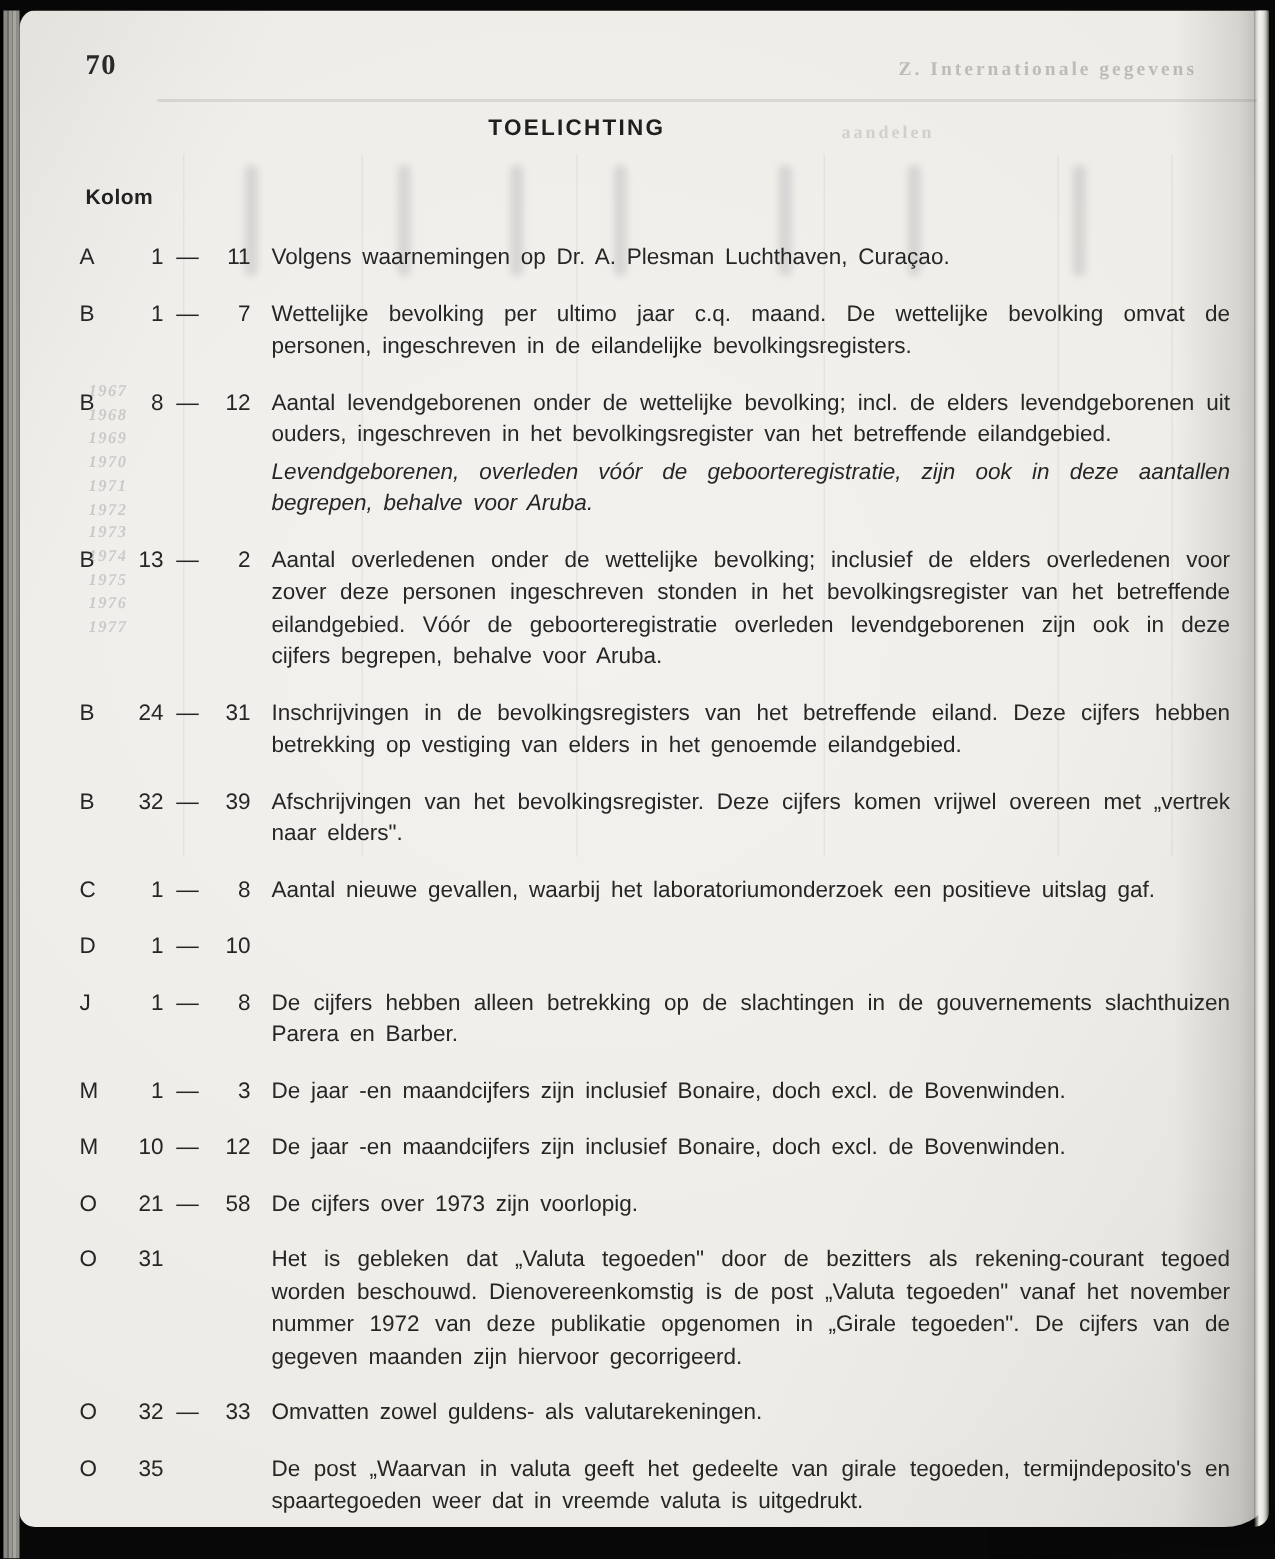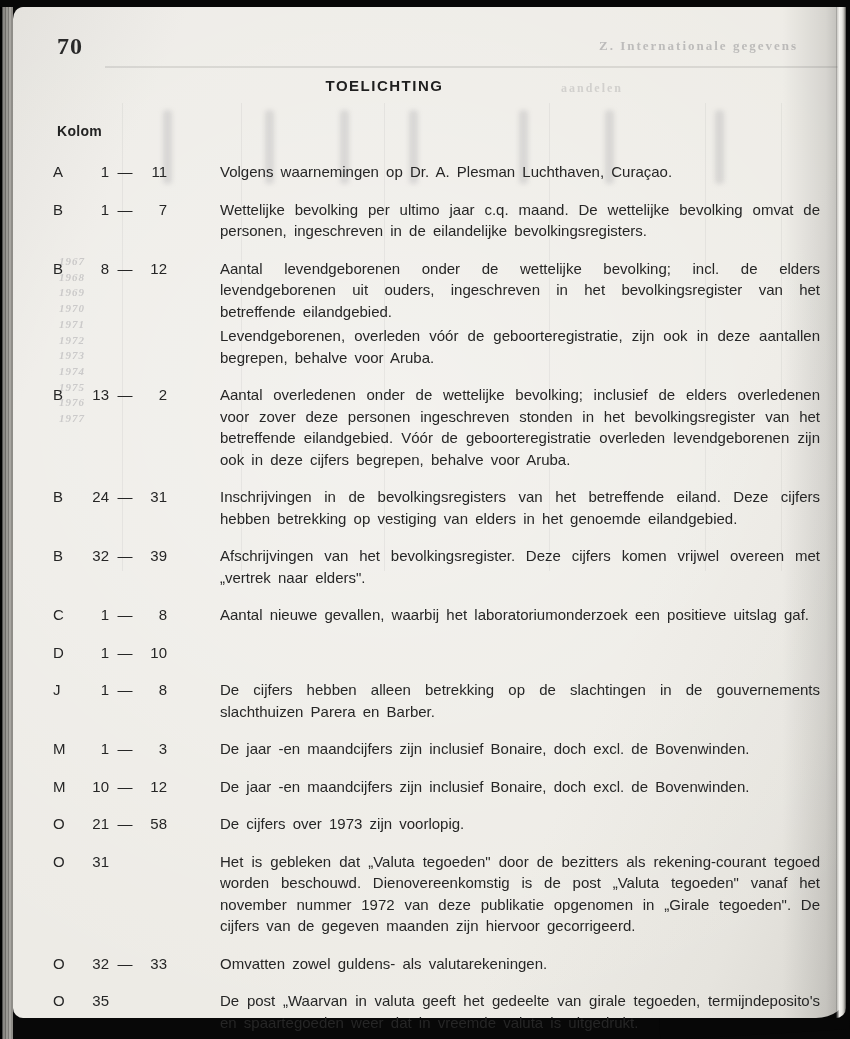--- a/index.html
+++ b/index.html
@@ -45,21 +45,21 @@
   }
   
   .br-wedge {
     position:absolute; right:0; bottom:10px; width:190px; height:26px;
     background:#070707; transform:rotate(-3.5deg); transform-origin:right bottom;
   }
 
   .pagenum {
     position:absolute; left:44px; top:26px;
     font-family:"Liberation Serif", serif;
-    font-size:24px; font-weight:600; color:#2a2a2a; letter-spacing:1px;
+    font-size:19px; font-weight:600; color:#2a2a2a; letter-spacing:1px;
   }
   .ghost-header {
     position:absolute; right:48px; top:31px;
     font-family:"Liberation Serif", serif; font-weight:700;
     font-size:13px; letter-spacing:2px; color:rgba(108,108,114,0.38);
     white-space:nowrap;
   }
   .ghost-rule {
     position:absolute; left:92px; right:8px; top:59px; height:2px;
     background:rgba(60,60,60,0.12);
@@ -107,23 +107,22 @@
     font-size:15px; line-height:21.5px;
   }
   .c-letter { letter-spacing:0.5px; }
   .c-from { text-align:right; }
   .c-dash { text-align:center; }
   .c-to   { text-align:right; }
   .c-text { padding-left:14px; }
   .c-text p {
     text-align:justify;
     word-spacing:3px;
-    margin-left:39px;
-  }
-  .c-text p + p { margin-top:3px; }
+  }
+  .c-text p + p { margin-top:3px;font-style:italic; }
   .c-text p:empty { display:none; }
 </style>
 </head>
 <body>
 
 <div class="left-edges"></div>
 <div class="top-bar"></div>
 <div class="tr-wedge"></div>
 <div class="br-wedge"></div>
 

